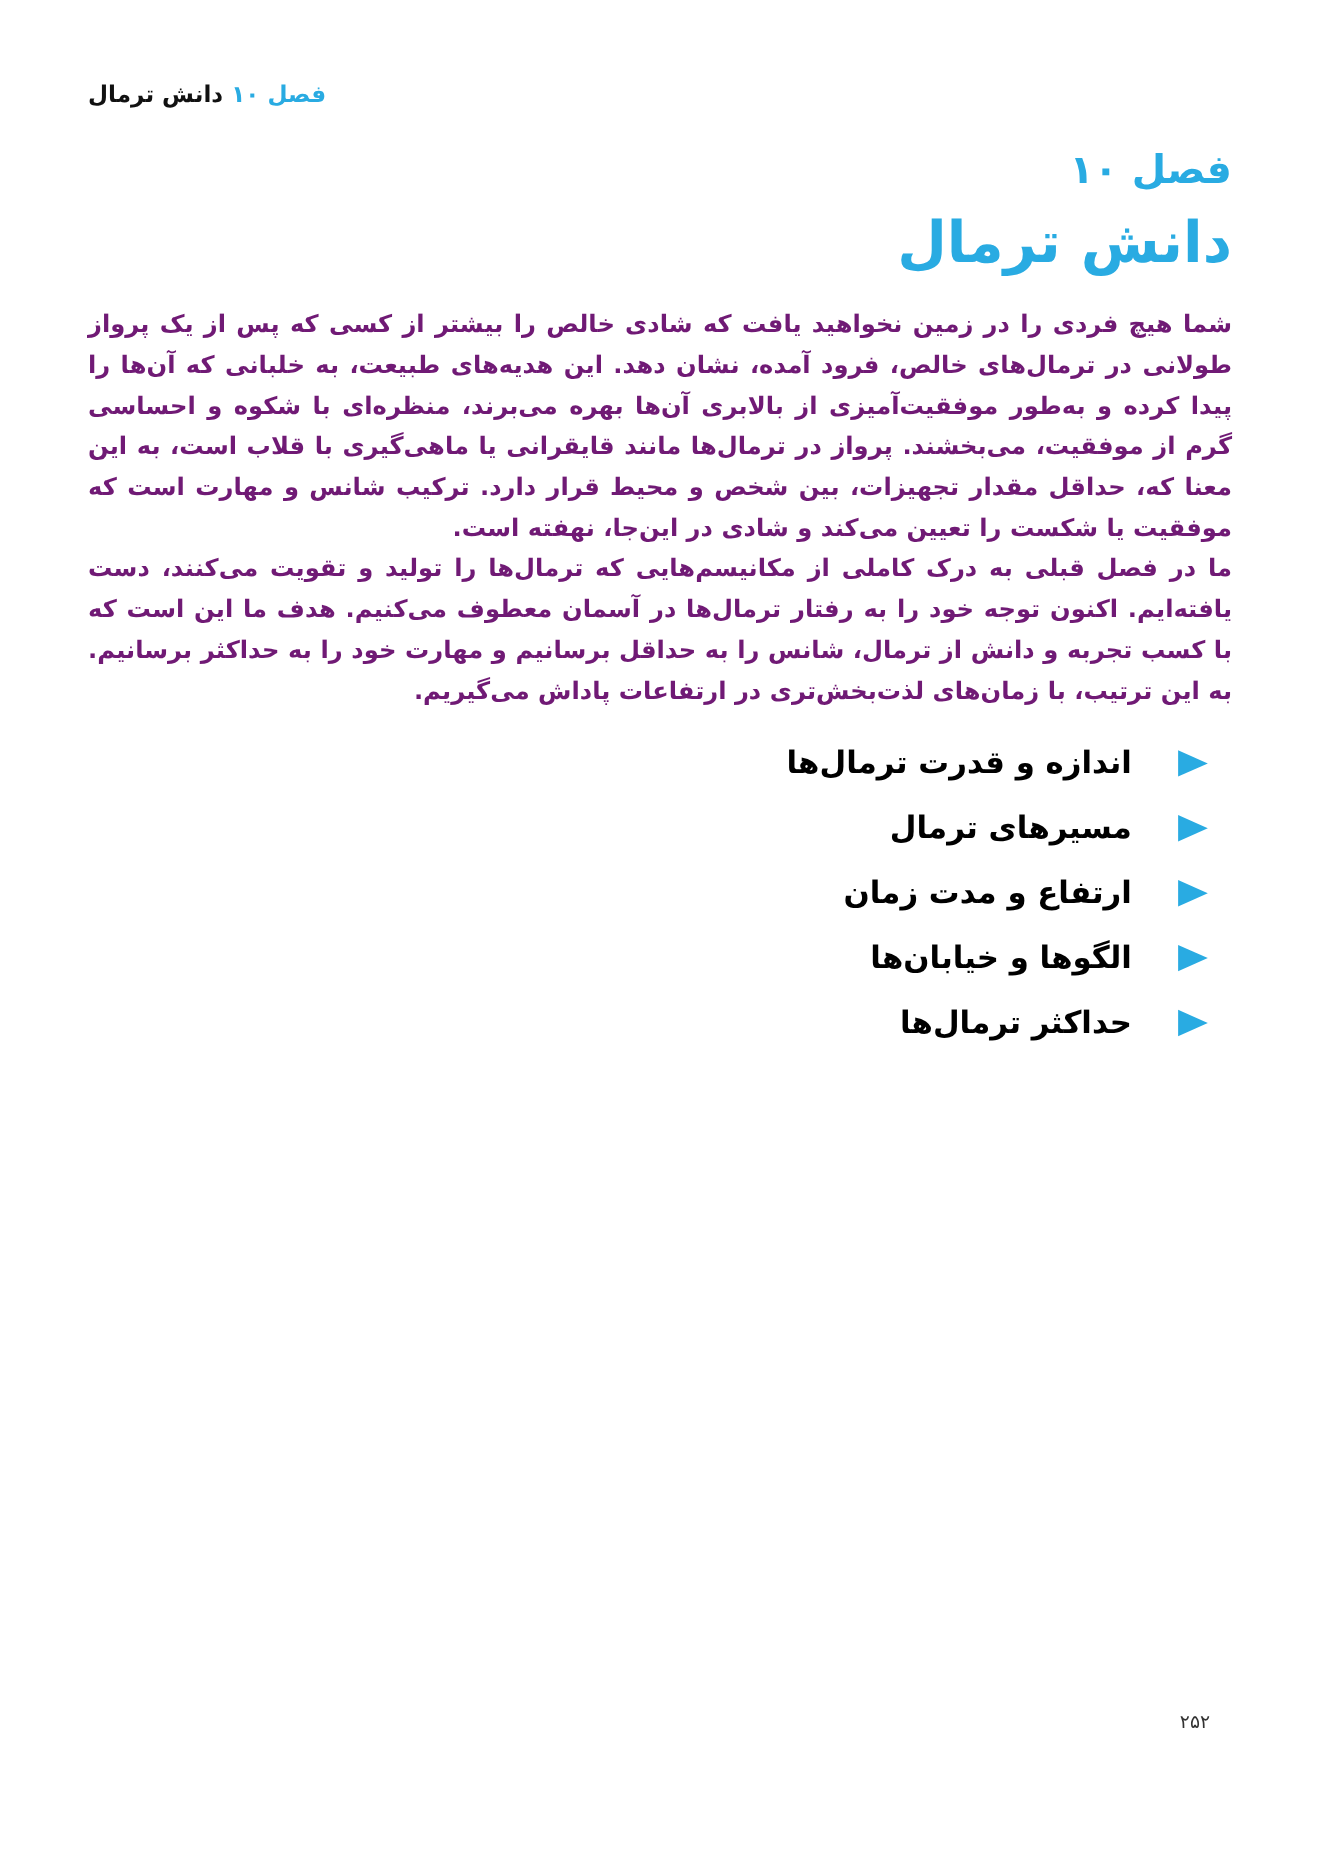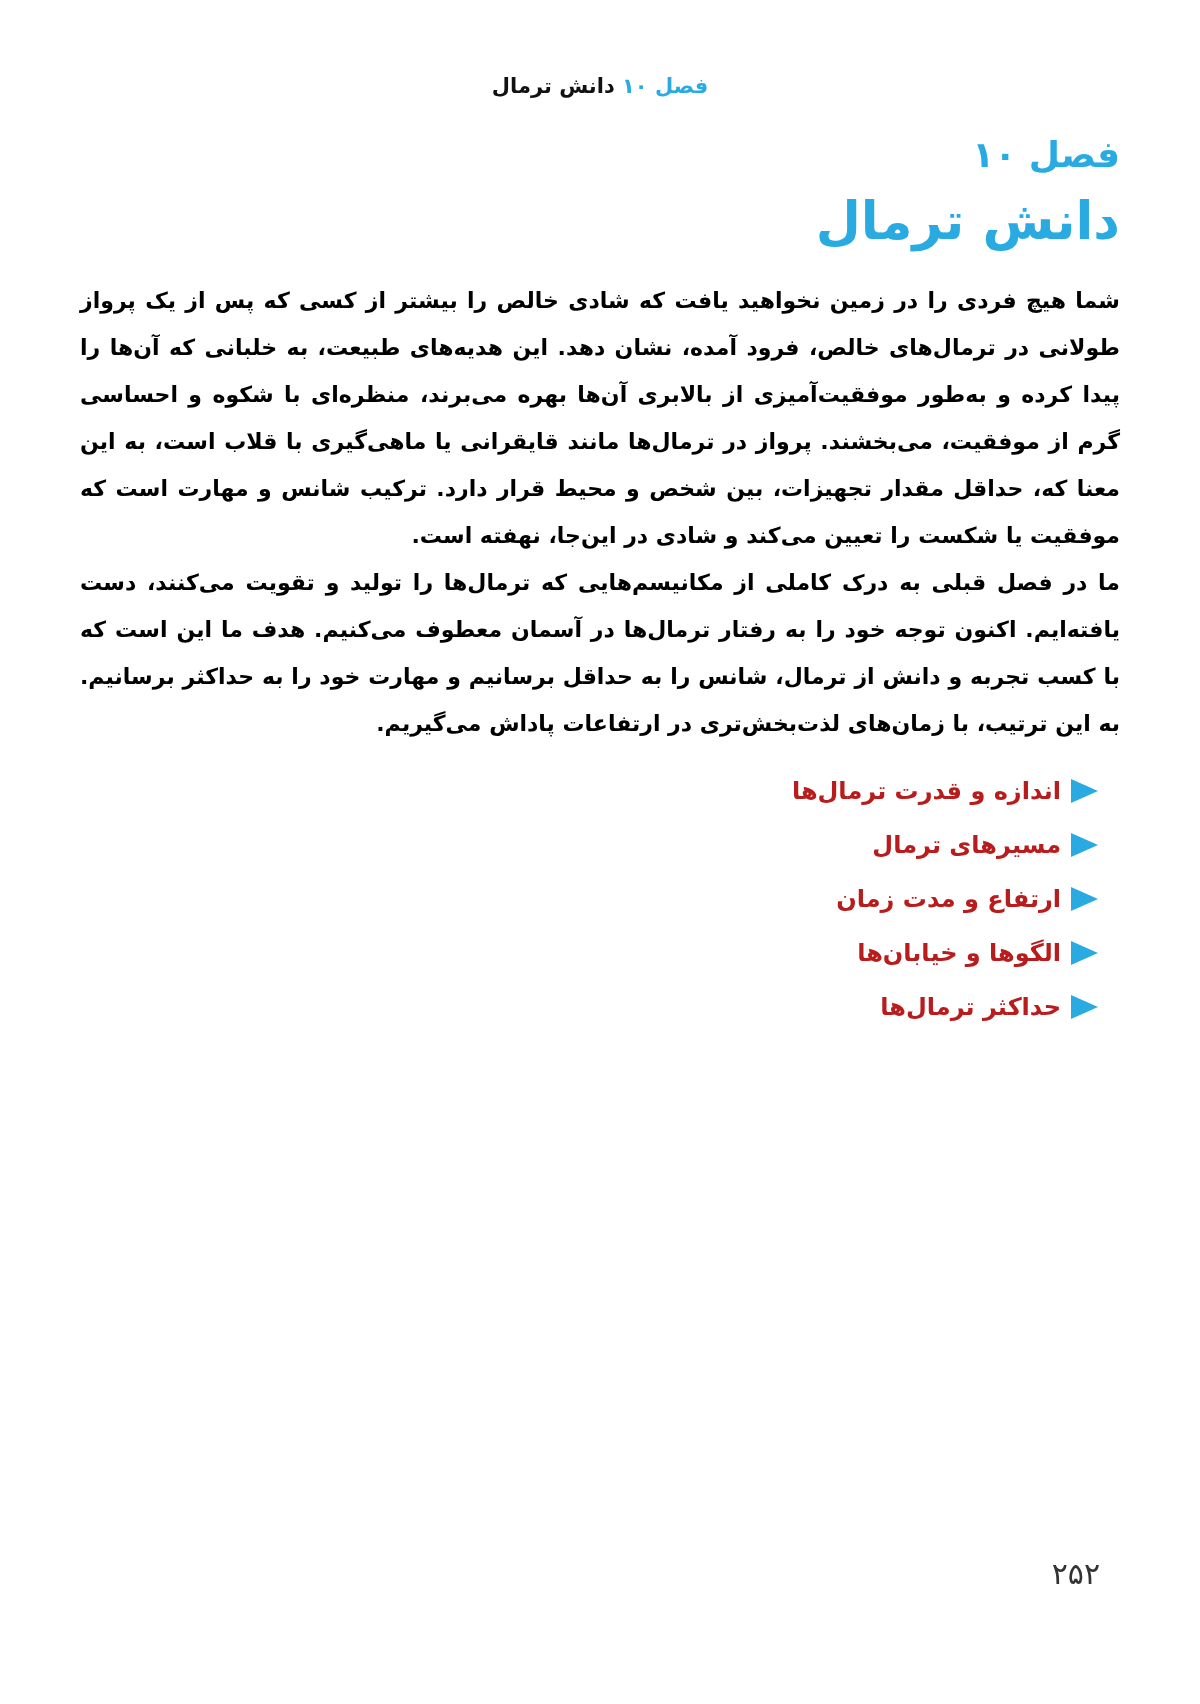--- a/index.html
+++ b/index.html
@@ -12,21 +12,21 @@
     position: relative;
     width: 1200px;
     height: 1704px;
     margin: 0 auto;
     background: #ffffff;
     padding: 0 80px;
     overflow: hidden;
   }
   .running-head {
     padding-top: 74px;
-    text-align: center;
+    text-align: left;
     font-size: 21px;
     font-weight: bold;
     color: #111111;
   }
   .running-head .chapter { color: #29abe2; }
   .chapter-number {
     margin-top: 36px;
     text-align: right;
     font-size: 36px;
     font-weight: bold;
@@ -38,55 +38,56 @@
     font-size: 52px;
     font-weight: bold;
     color: #29abe2;
   }
   .body-text {
     margin-top: 26px;
   }
   .body-text p {
     font-size: 22px;
     font-weight: bold;
-    color: #000000;
-    line-height: 47px;
+    color: #701a75;
+    line-height: 37px;
     text-align: justify;
     text-justify: inter-word;
   }
   .topic-list {
     list-style: none;
     margin-top: 30px;
     padding-right: 22px;
   }
   .topic-list li {
     display: flex;
     align-items: center;
     justify-content: flex-start;
     margin-bottom: 26px;
-    color: #b91c1c;
-    font-size: 24px;
+    color: #000000;
+    font-size: 28px;
     font-weight: bold;
+    gap: 32px;
   }
   .tri {
     display: inline-block;
     width: 0;
     height: 0;
     border-top: 12px solid transparent;
     border-bottom: 12px solid transparent;
     border-right: 0;
     border-left: 27px solid #29abe2;
     margin-left: 10px;
     flex: 0 0 auto;
   }
   .page-number {
     position: absolute;
     top: 1556px;
     right: 100px;
-    font-size: 30px;
+    font-size: 17px;
     color: #333333;
     letter-spacing: 2px;
   }
 </style>
 </head>
 <body>
 
 <div class="page">
 
   <div class="running-head">

